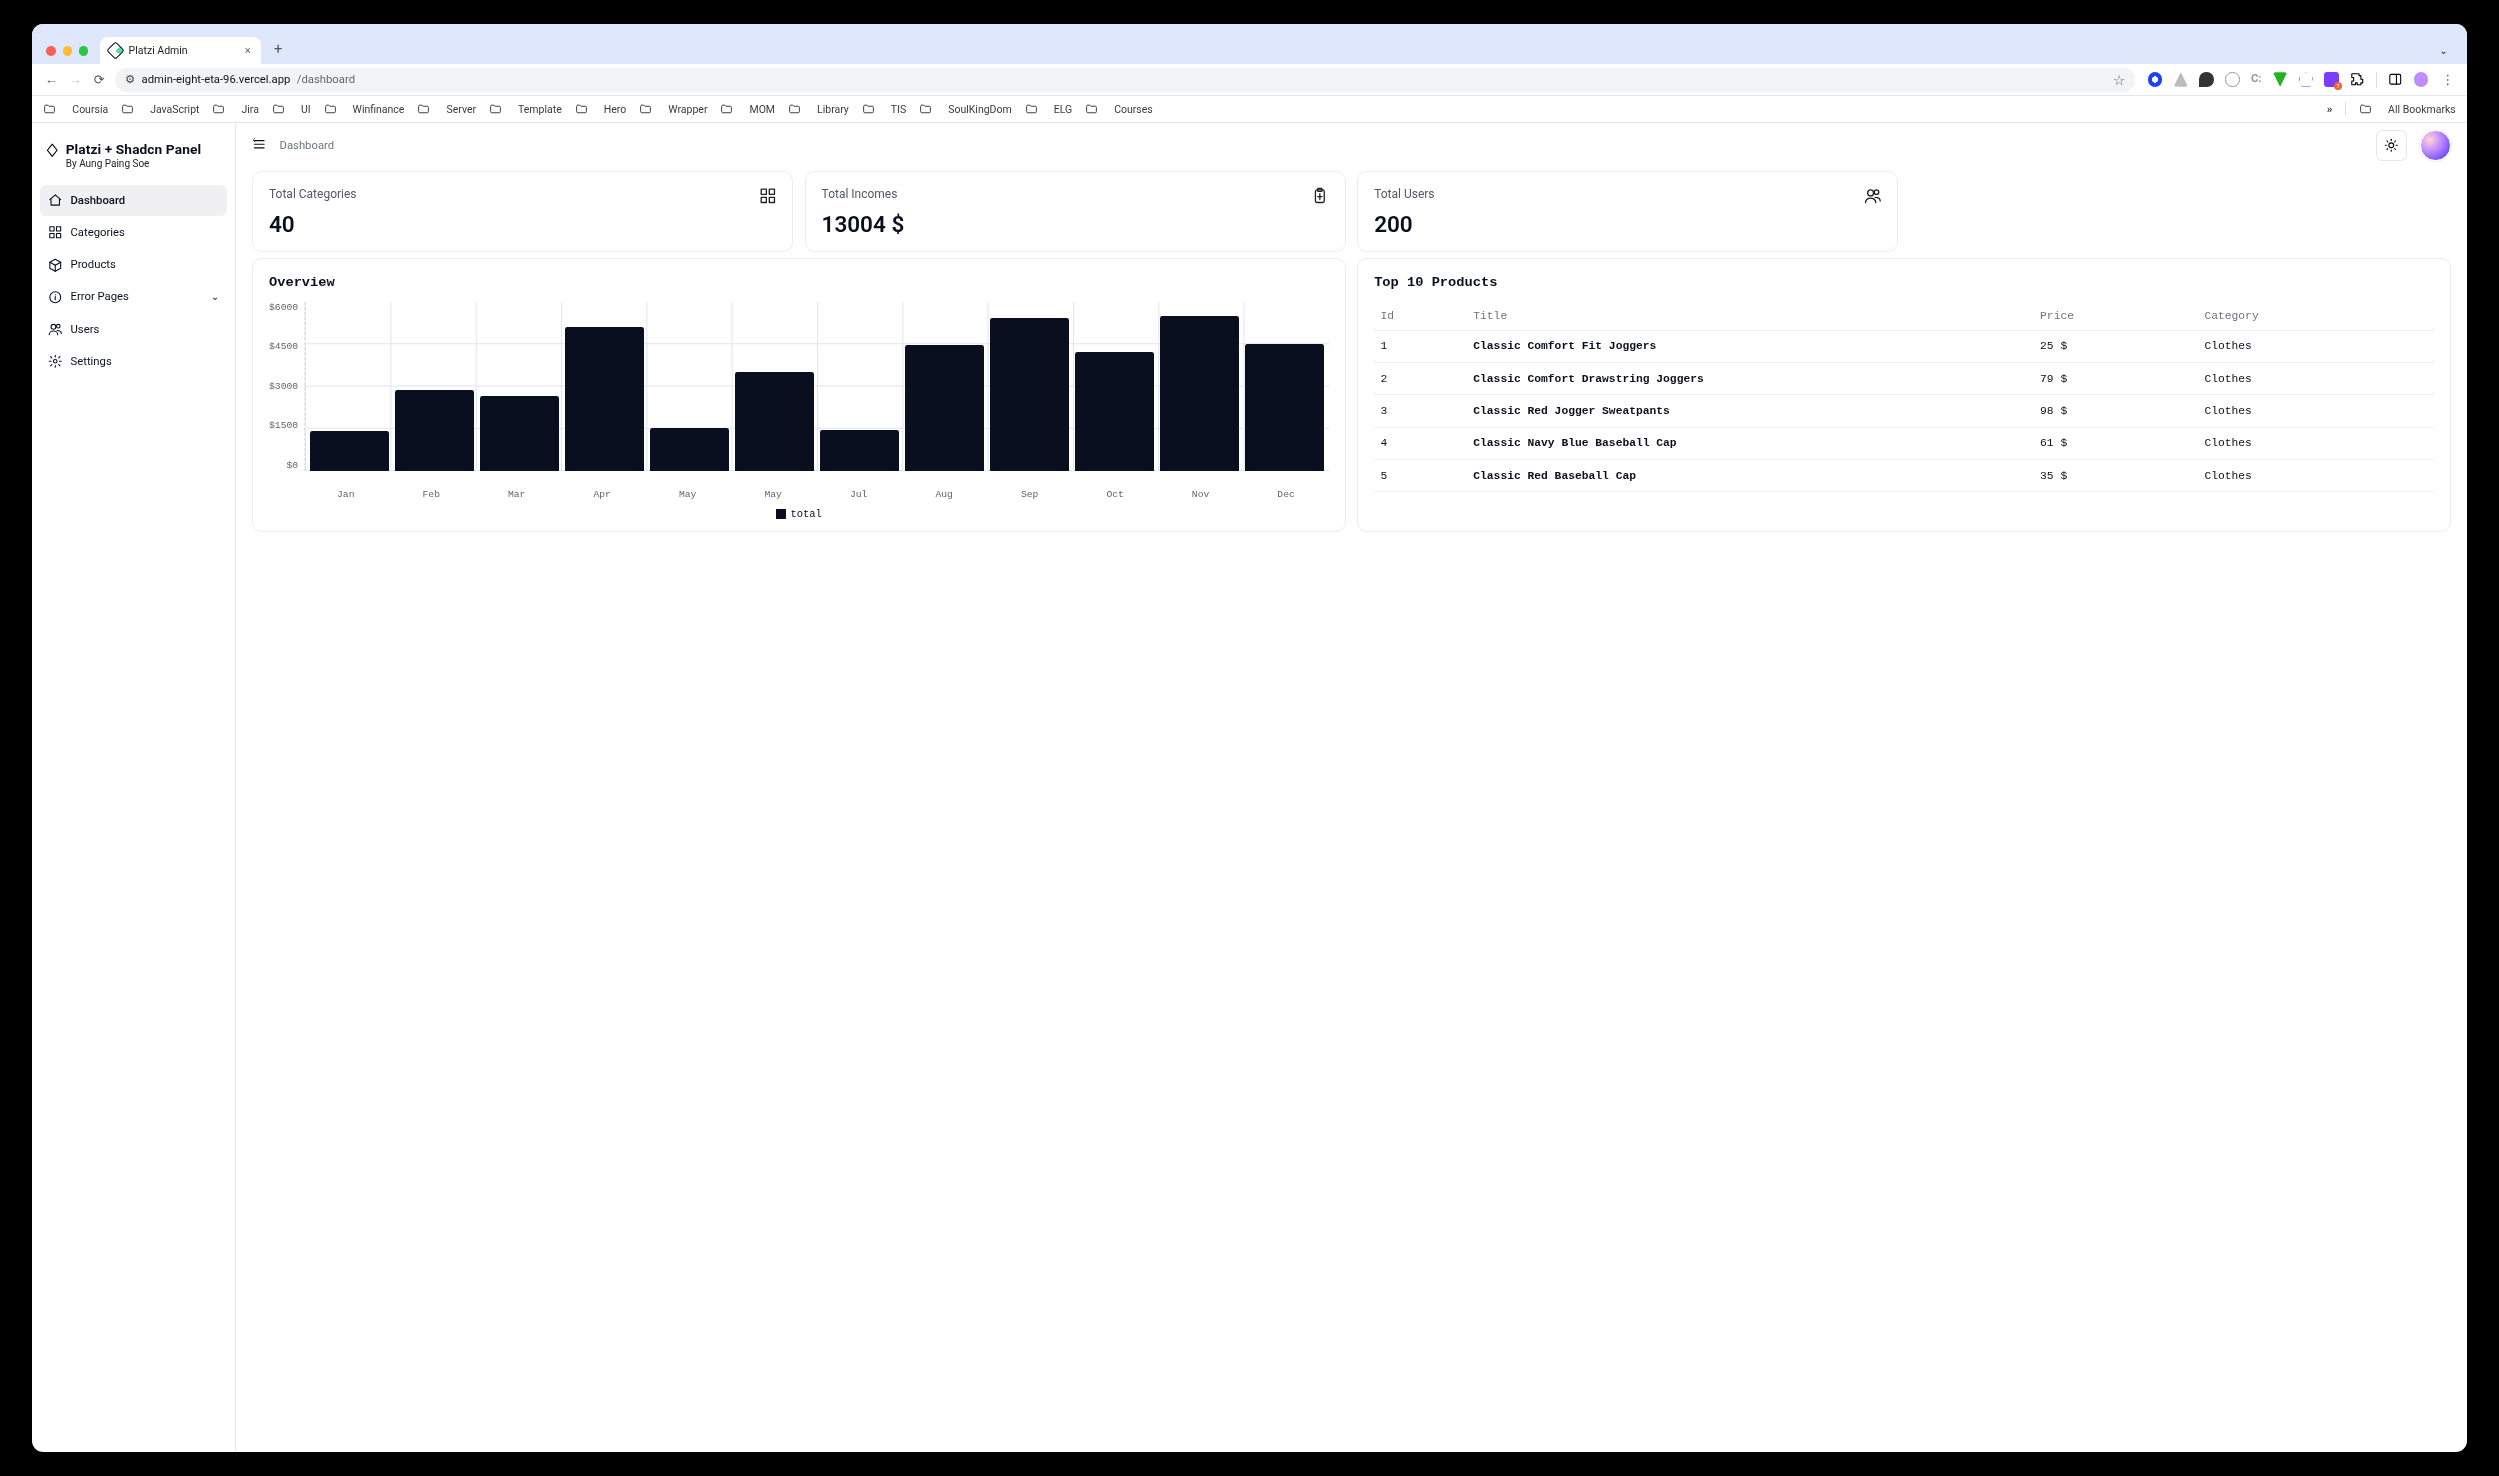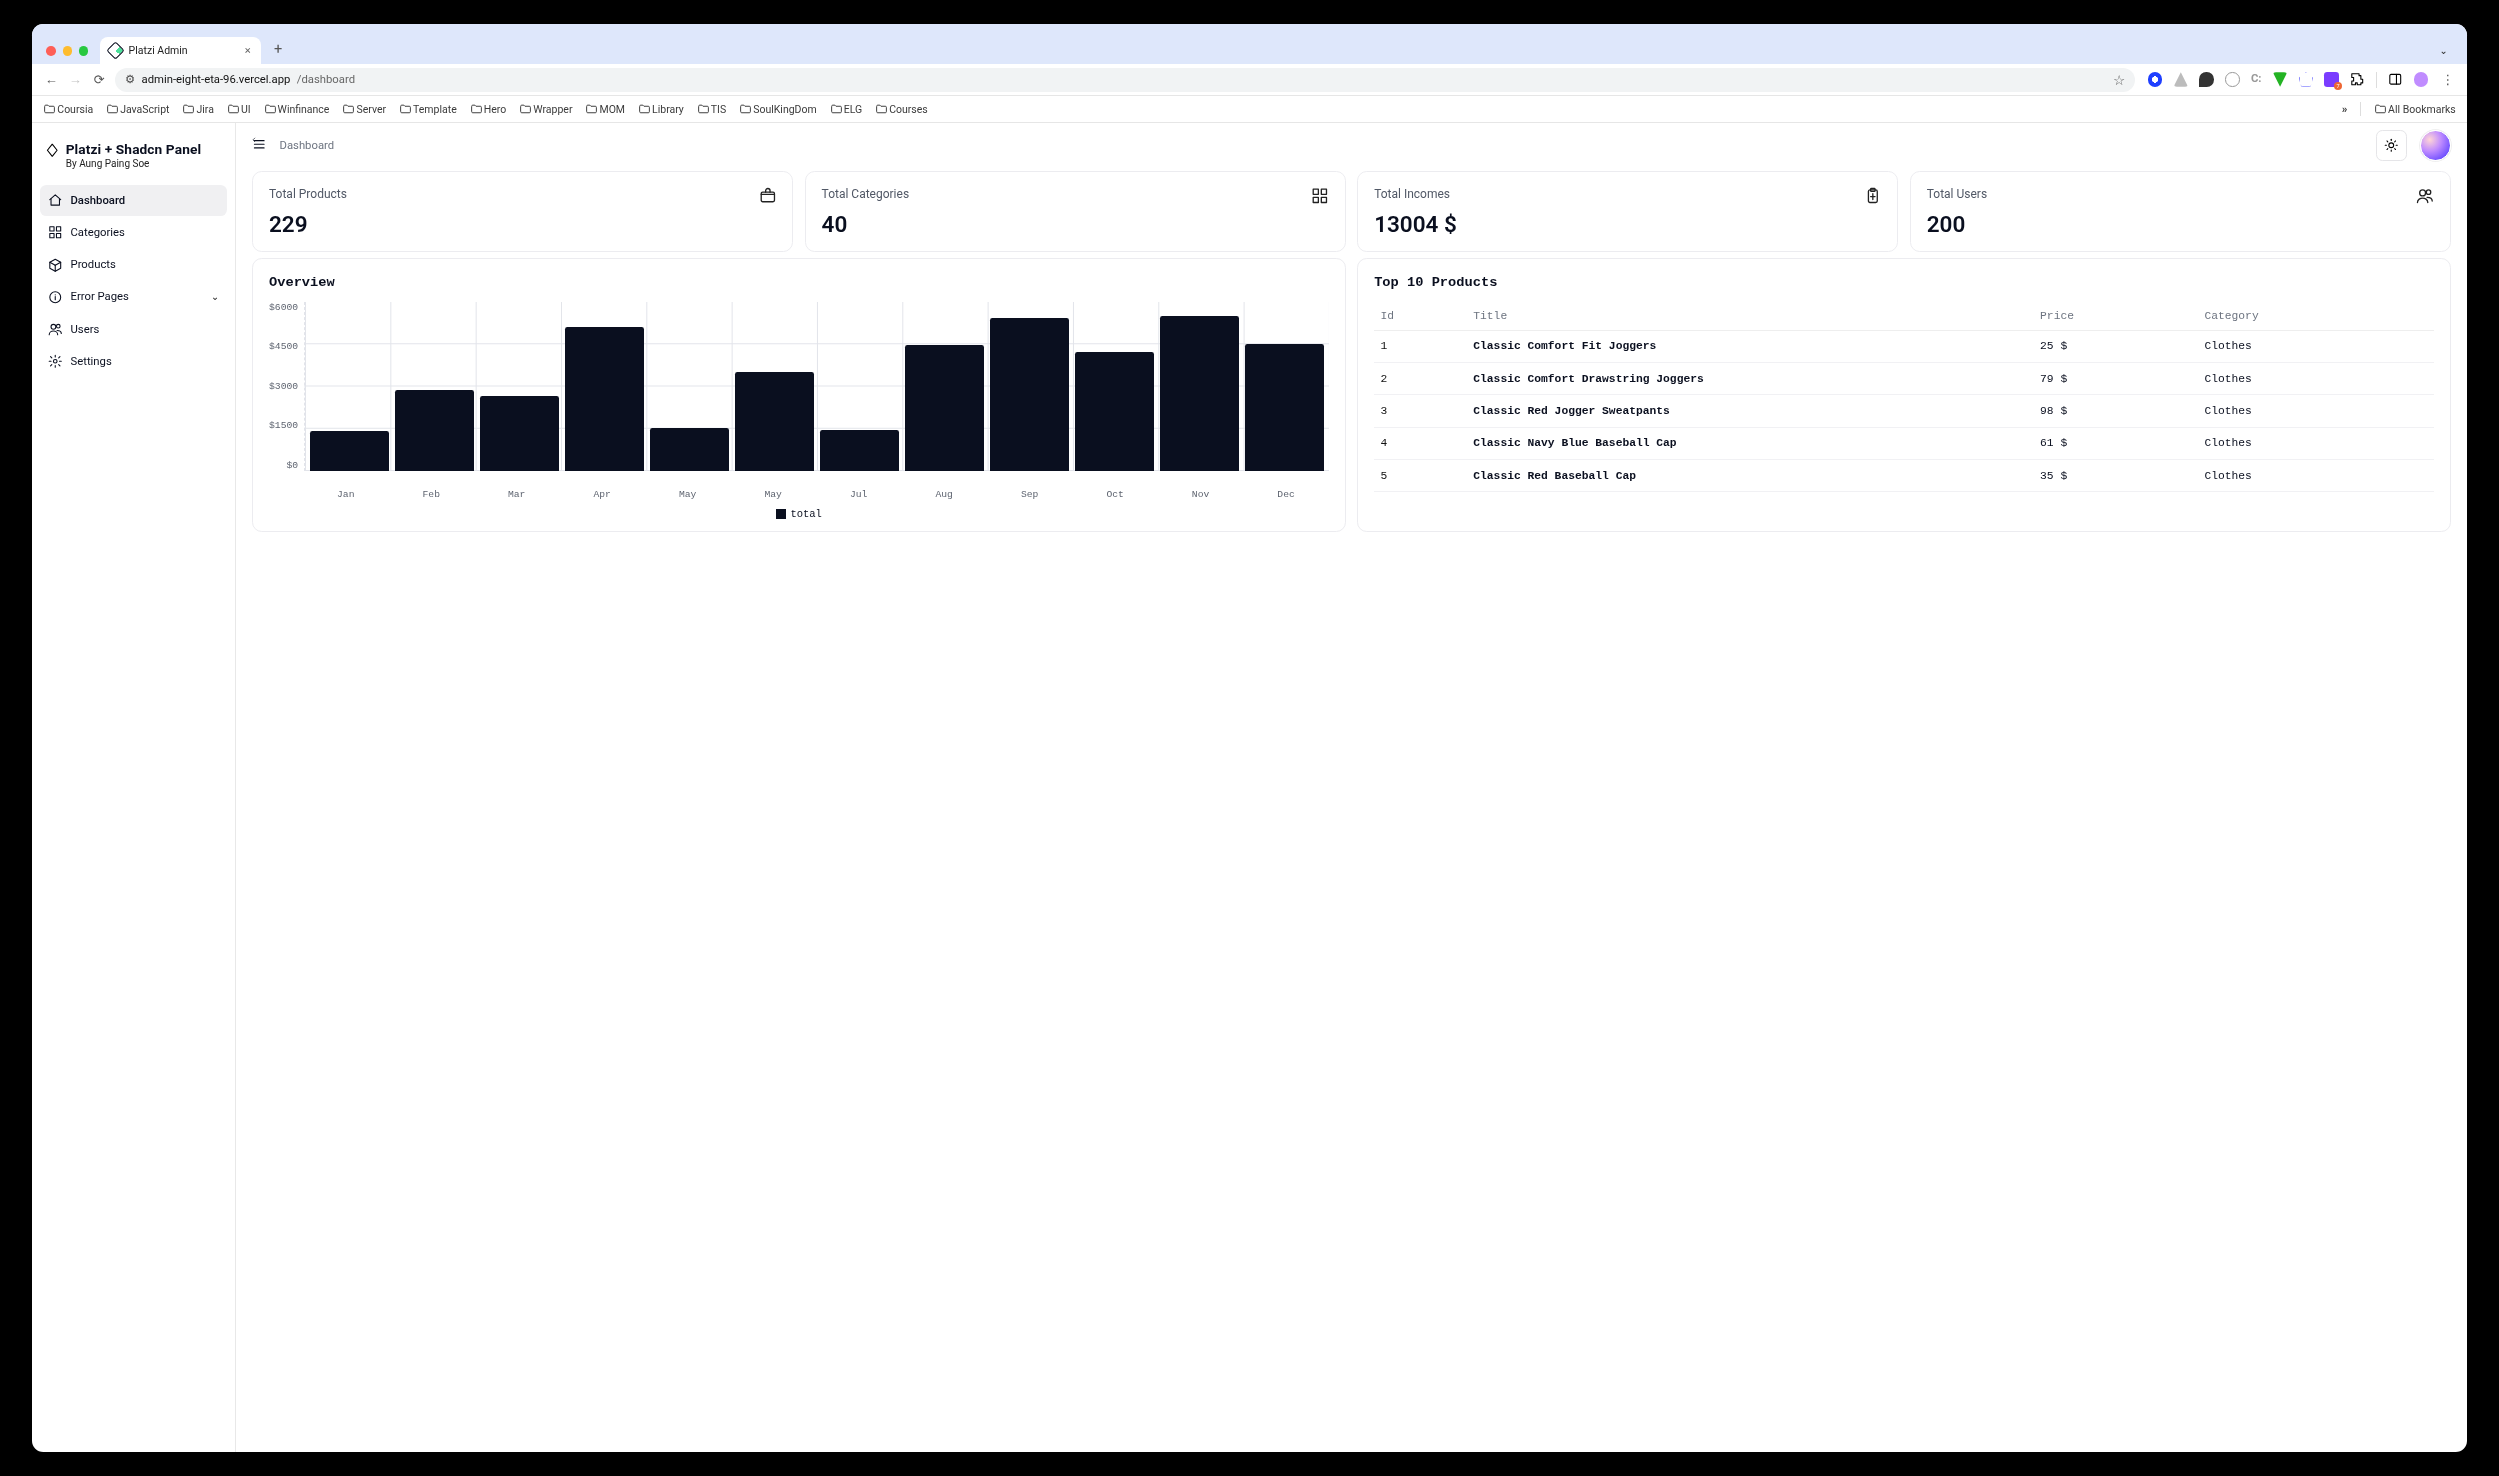--- a/index.html
+++ b/index.html
@@ -100,21 +100,21 @@
     background:#fff;
     height: 27px;
     border-bottom: 0.8px solid #e6e6e6;
     display:flex;
     align-items:center;
     gap: 13px;
     padding: 0 11.3px;
     font-size: 10.5px;
     color:#3b3b3b;
   }
-  .bm { display:flex; align-items:center; gap:1px; white-space:nowrap; }
+  .bm { display:flex; align-items:center; gap:16px; white-space:nowrap; }
   .bm svg, .folder-ic { width:13px; height:13px; }
   .bookbar .spacer { flex:1; }
   .bookbar .more { font-weight:700; font-size:11.3px; }
   .bookbar .sep { width:0.8px; height:14.5px; background:#ddd; }
 
   
   .app { flex:1; display:flex; min-height:0; }
   .sidebar {
     width: 204px;
     border-right:0.8px solid #e8e8e8;
@@ -463,30 +463,20 @@
                 <line x1="17.7" y1="17.7" x2="19.1" y2="19.1"></line>
                 <line x1="4.9" y1="19.1" x2="6.3" y2="17.7"></line>
                 <line x1="17.7" y1="6.3" x2="19.1" y2="4.9"></line>
               </svg>
         </span>
         <span class="avatar"></span>
       </div>
 
       <div class="main">
         <div class="cards" id="statcards">
-              <div class="card">
-                <div class="row">
-                  <span class="label">Total Products</span>
-                  <span class="cic"><svg viewBox="0 0 24 24">
-                      <rect x="3" y="7" width="18" height="13" rx="2"></rect>
-                      <path d="M3 10h18M9 7V5a3 3 0 0 1 6 0v2"></path>
-                    </svg></span>
-                </div>
-                <div class="value">229</div>
-              </div>
               <div class="card">
                 <div class="row">
                   <span class="label">Total Categories</span>
                   <span class="cic"><svg viewBox="0 0 24 24">
                       <rect x="3" y="3" width="7" height="7"></rect>
                       <rect x="14" y="3" width="7" height="7"></rect>
                       <rect x="3" y="14" width="7" height="7"></rect>
                       <rect x="14" y="14" width="7" height="7"></rect>
                     </svg></span>
                 </div>

